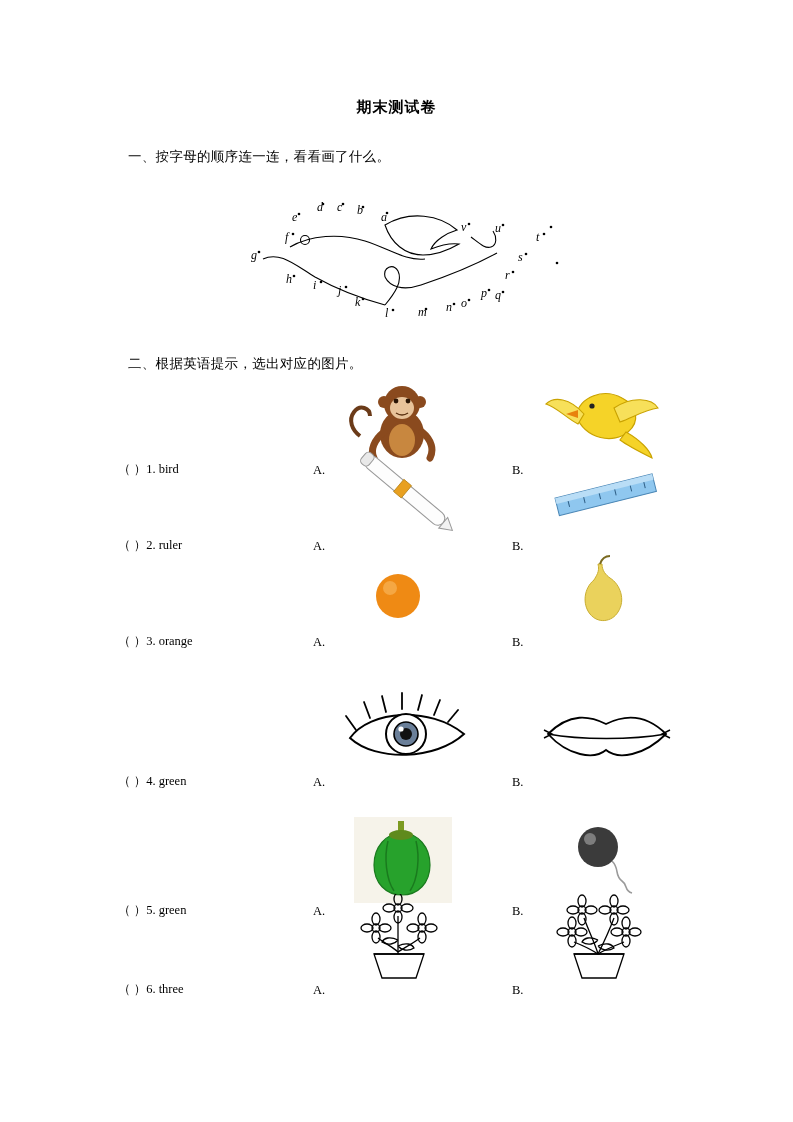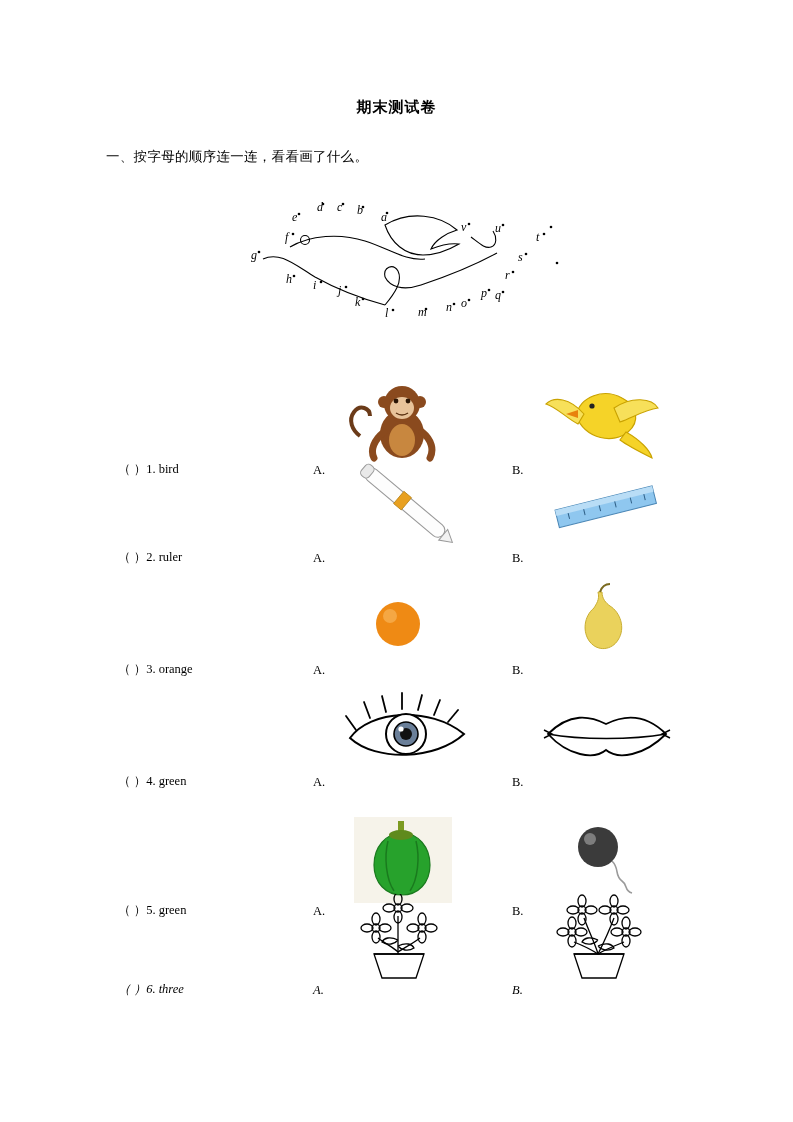--- a/index.html
+++ b/index.html
@@ -27,21 +27,21 @@
     left: 0; top: 98px;
     width: 793px;
     text-align: center;
     font-size: 15px;
     font-weight: bold;
     font-family: "DejaVu Sans", sans-serif;
     letter-spacing: 1px;
   }
   .section-heading {
     position: absolute;
-    left: 106px;
+    left: 128px;
     font-size: 13.5px;
     font-family: "DejaVu Sans", sans-serif;
     letter-spacing: 0.3px;
   }
   #sec1-heading { top: 148px; }
   #sec2-heading { top: 355px; }
 
   
   .dot-puzzle {
     position: absolute;
@@ -156,20 +156,21 @@
         <text x="260" y="114">q</text>
         <text x="270" y="94">r</text>
         <text x="283" y="76">s</text>
         <text x="301" y="56">t</text>
         <text x="260" y="47">u</text>
         <text x="226" y="46">v</text>
       </g>
     </svg>
   </div>
 
+  <div class="section-heading" id="sec2-heading">二、根据英语提示，选出对应的图片。</div>
 
   <div class="q-row" style="top:382px;">
     <div class="q-label">
       <span>（  ）</span><span>1</span>. <span>bird</span>
     </div>
     <div class="opt opt-a">A.</div>
     <div class="opt opt-b">B.</div>
     <div class="pic pic-a">
       <svg class="img-box" width="120" height="92" viewBox="0 0 120 92">
         <path d="M20 66 C 12 60, 8 50, 14 42 C 20 34, 30 38, 30 46" fill="none" stroke="#6b3b19" stroke-width="4"></path>
@@ -191,21 +192,21 @@
         <path d="M36 46 C 40 26, 64 18, 82 28 C 98 36, 100 52, 88 62 C 74 74, 46 70, 36 46 Z" fill="#f5d328" stroke="#c9a200" stroke-width="1.2"></path>
         <path d="M44 44 C 30 28, 14 26, 6 34 C 18 38, 26 48, 38 54 Z" fill="#f7e05a" stroke="#c9a200" stroke-width="1.1"></path>
         <path d="M74 38 C 92 26, 112 28, 118 38 C 104 40, 92 48, 80 52 Z" fill="#f7e05a" stroke="#c9a200" stroke-width="1.1"></path>
         <path d="M86 62 C 100 70, 110 80, 112 88 C 100 82, 88 76, 80 70 Z" fill="#f5d328" stroke="#c9a200" stroke-width="1.1"></path>
         <circle cx="52" cy="36" r="2.6" fill="#222"></circle>
         <path d="M38 40 L 26 44 L 38 48 Z" fill="#e8820c"></path>
       </svg>
     </div>
   </div>
 
-  <div class="q-row" style="top:470px;">
+  <div class="q-row" style="top:458px;">
     <div class="q-label">
       <span>（  ）</span><span>2</span>. <span>ruler</span>
     </div>
     <div class="opt opt-a">A.</div>
     <div class="opt opt-b">B.</div>
     <div class="pic pic-a">
       <svg class="img-box" width="130" height="92" viewBox="0 0 130 92">
         <g transform="rotate(40 65 46)">
           <rect x="14" y="38" width="100" height="14" rx="7" fill="#fdfdfd" stroke="#999" stroke-width="1.1"></rect>
           <rect x="56" y="37" width="10" height="16" fill="#e8a020" stroke="#b88318" stroke-width="0.8"></rect>
@@ -225,21 +226,21 @@
             <line x1="60" y1="46" x2="60" y2="52"></line>
             <line x1="76" y1="46" x2="76" y2="52"></line>
             <line x1="92" y1="46" x2="92" y2="52"></line>
             <line x1="106" y1="46" x2="106" y2="52"></line>
           </g>
         </g>
       </svg>
     </div>
   </div>
 
-  <div class="q-row" style="top:582px;text-align:center;">
+  <div class="q-row" style="top:554px;text-align:center;">
     <div class="q-label">
       <span>（  ）</span><span>3</span>. <span>orange</span>
     </div>
     <div class="opt opt-a">A.</div>
     <div class="opt opt-b">B.</div>
     <div class="pic pic-a">
       <svg class="img-box" width="120" height="84" viewBox="0 0 120 84">
         <circle cx="58" cy="46" r="22" fill="#ef8a14"></circle>
         <circle cx="50" cy="38" r="7" fill="#f6ae4f" opacity="0.8"></circle>
       </svg>
@@ -304,21 +305,21 @@
     </div>
     <div class="pic pic-b">
       <svg class="img-box" width="124" height="86" viewBox="0 0 124 86">
         <circle cx="58" cy="30" r="20" fill="#3b3b3b"></circle>
         <circle cx="50" cy="22" r="6" fill="#8f8f8f" opacity="0.8"></circle>
         <path d="M72 44 C 80 52, 74 58, 82 64 C 88 68, 84 74, 92 76" fill="none" stroke="#9a9a9a" stroke-width="1.6"></path>
       </svg>
     </div>
   </div>
 
-  <div class="q-row" style="top:902px;font-style:italic;">
+  <div class="q-row" style="top:902px;">
     <div class="q-label">
       <span>（  ）</span><span>6</span>. <span>three</span>
     </div>
     <div class="opt opt-a">A.</div>
     <div class="opt opt-b">B.</div>
     <div class="pic pic-a">
       <svg class="img-box" width="124" height="88" viewBox="0 0 124 88">
         <g fill="none" stroke="#000" stroke-width="1.3">
           <g transform="translate(58,14)">
             <circle cx="0" cy="0" r="4"></circle>

